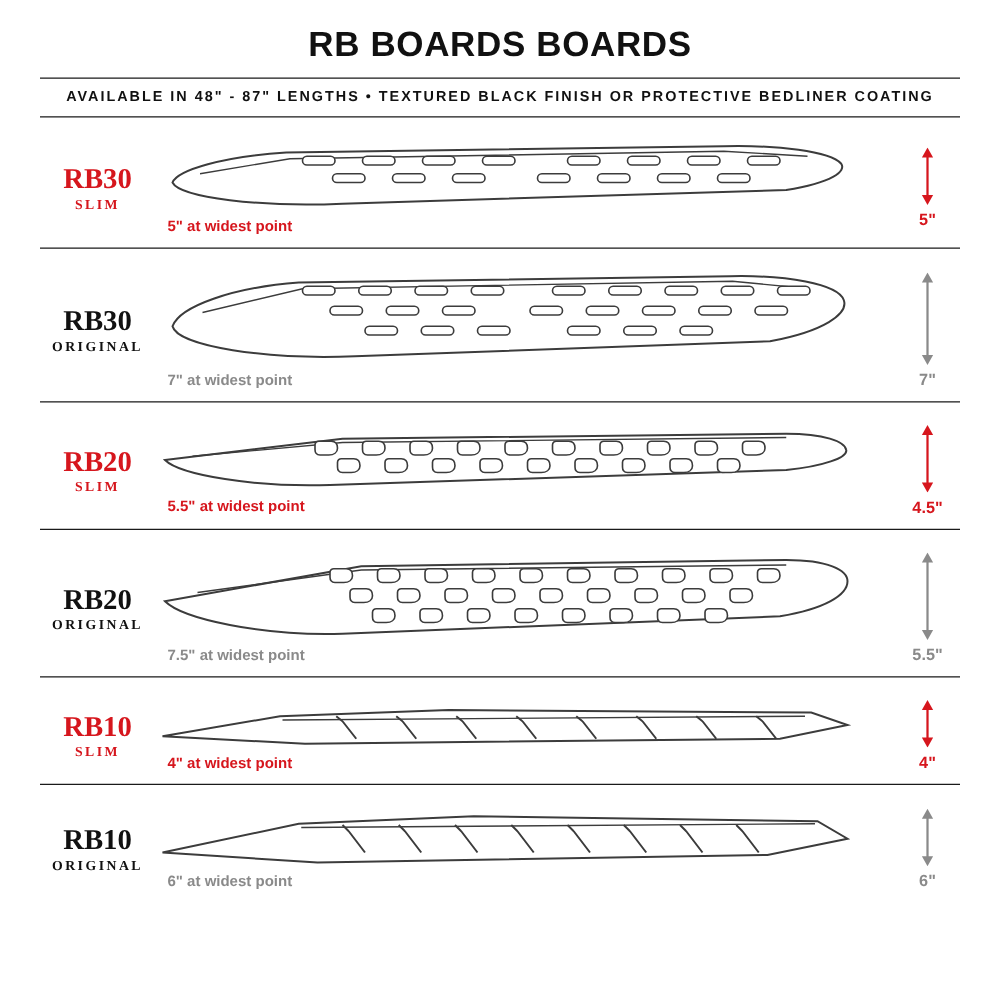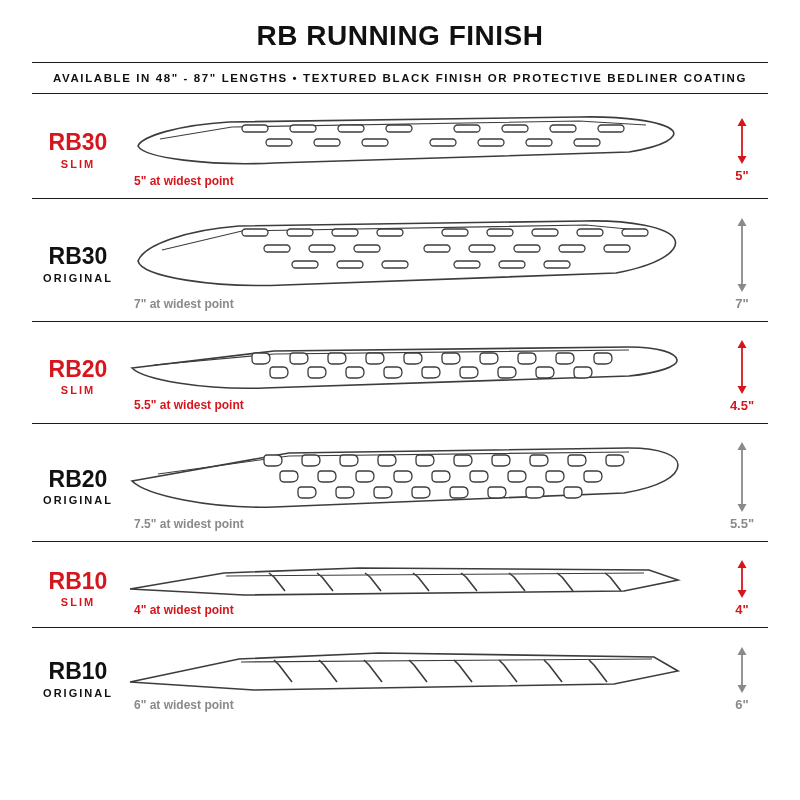--- a/index.html
+++ b/index.html
@@ -17,42 +17,42 @@
   .subtitle{
     text-align:center;font-size:11.5px;font-weight:700;
     letter-spacing:1.6px;margin:9px 0;white-space:nowrap;
   }
   .row{
     display:grid;grid-template-columns:92px 1fr 52px;
     align-items:center;
     padding:18px 0 10px;border-bottom:1.6px solid #1a1a1a;
   }
   .row:last-child{border-bottom:none;}
-  .model{text-align:center;line-height:1.1;}
+  .model{text-align:center;line-height:1.1;font-family:Liberation Serif, serif;}
   .model-name{font-size:23px;font-weight:800;}
   .model-variant{font-size:11px;font-weight:700;letter-spacing:2px;margin-top:2px;}
   .slim .model{color:#D6161D;}
   .orig .model{color:#111;}
   .drawing-col{display:flex;flex-direction:column;min-width:0;}
   .drawing-col svg{display:block;}
   .width-note{font-size:12px;font-weight:700;margin:4px 0 0 10px;}
   .slim .width-note{color:#D6161D;}
   .orig .width-note{color:#8A8A8A;}
   .measure-col{display:flex;flex-direction:column;align-items:center;gap:4px;}
   .slim .measure-col{color:#D6161D;}
   .orig .measure-col{color:#8A8A8A;}
   .measure-label{font-size:13px;font-weight:700;}
   .board{stroke:#3C3C3C;fill:none;}
 </style>
 </head>
 <body>
 
 <div class="page">
 
-  <h1 class="page-title">RB RUNNING FINISH</h1>
+  <h1 class="page-title">RB BOARDS BOARDS</h1>
   <div class="rule"></div>
   <div class="subtitle">AVAILABLE IN 48" - 87" LENGTHS   •   TEXTURED BLACK FINISH OR PROTECTIVE BEDLINER COATING</div>
   <div class="rule"></div>
 
   <section class="row slim">
     <div class="model">
       <div class="model-name">RB30</div>
       <div class="model-variant">SLIM</div>
     </div>
     <div class="drawing-col">

